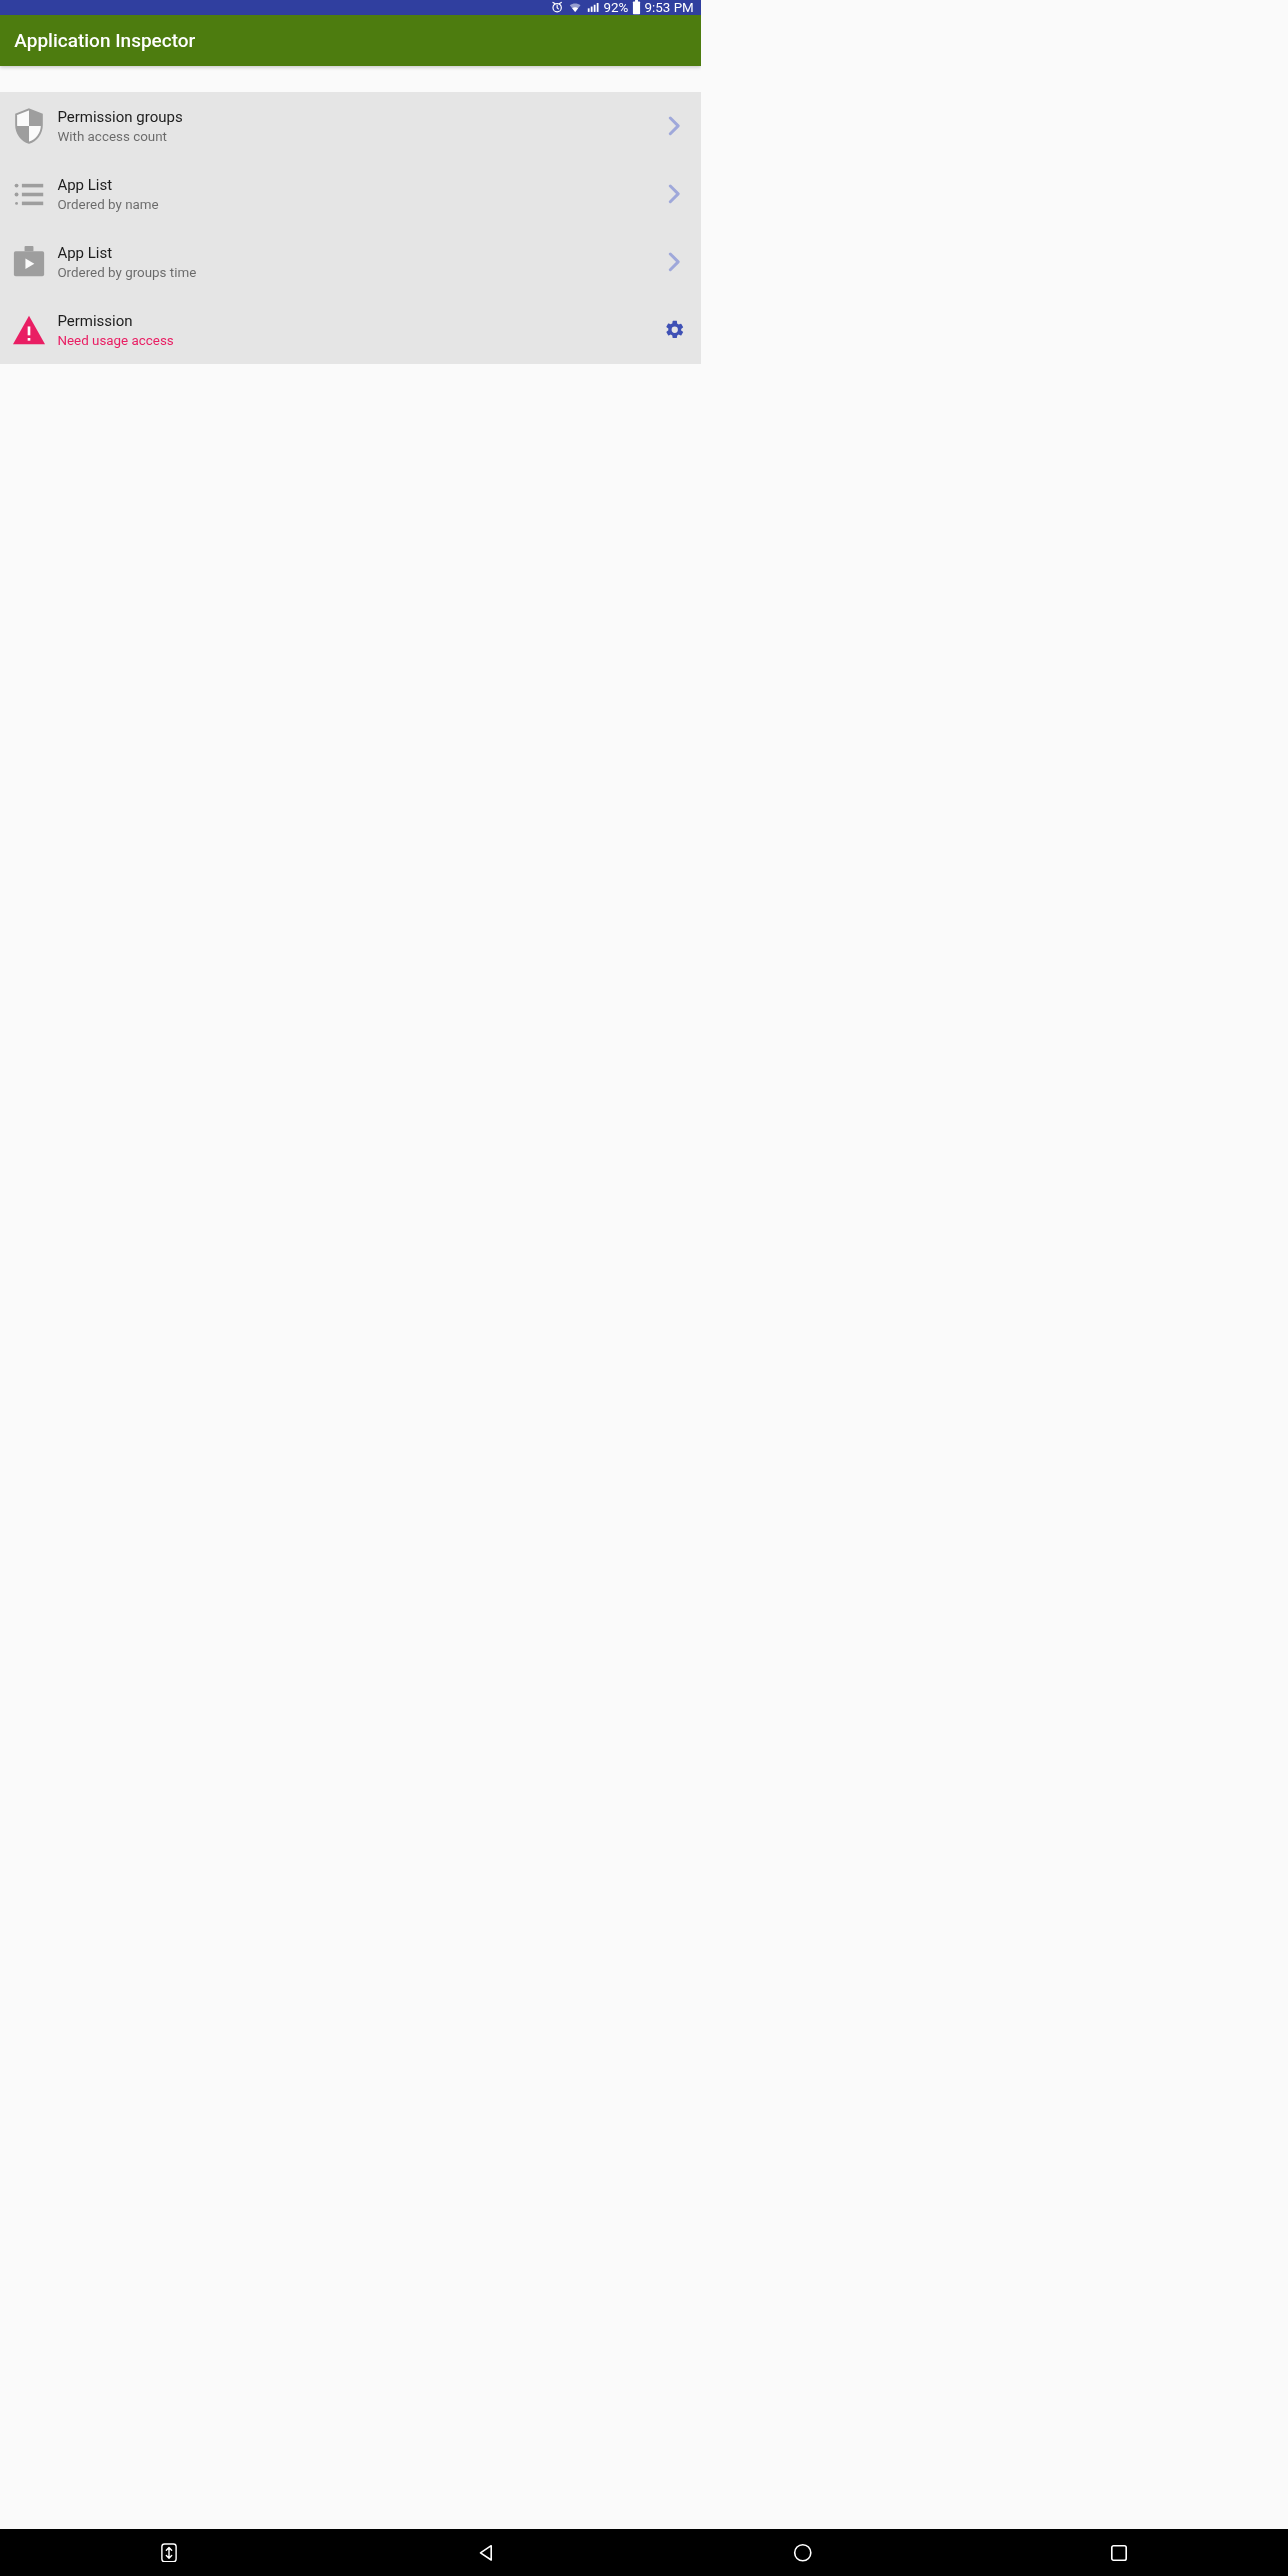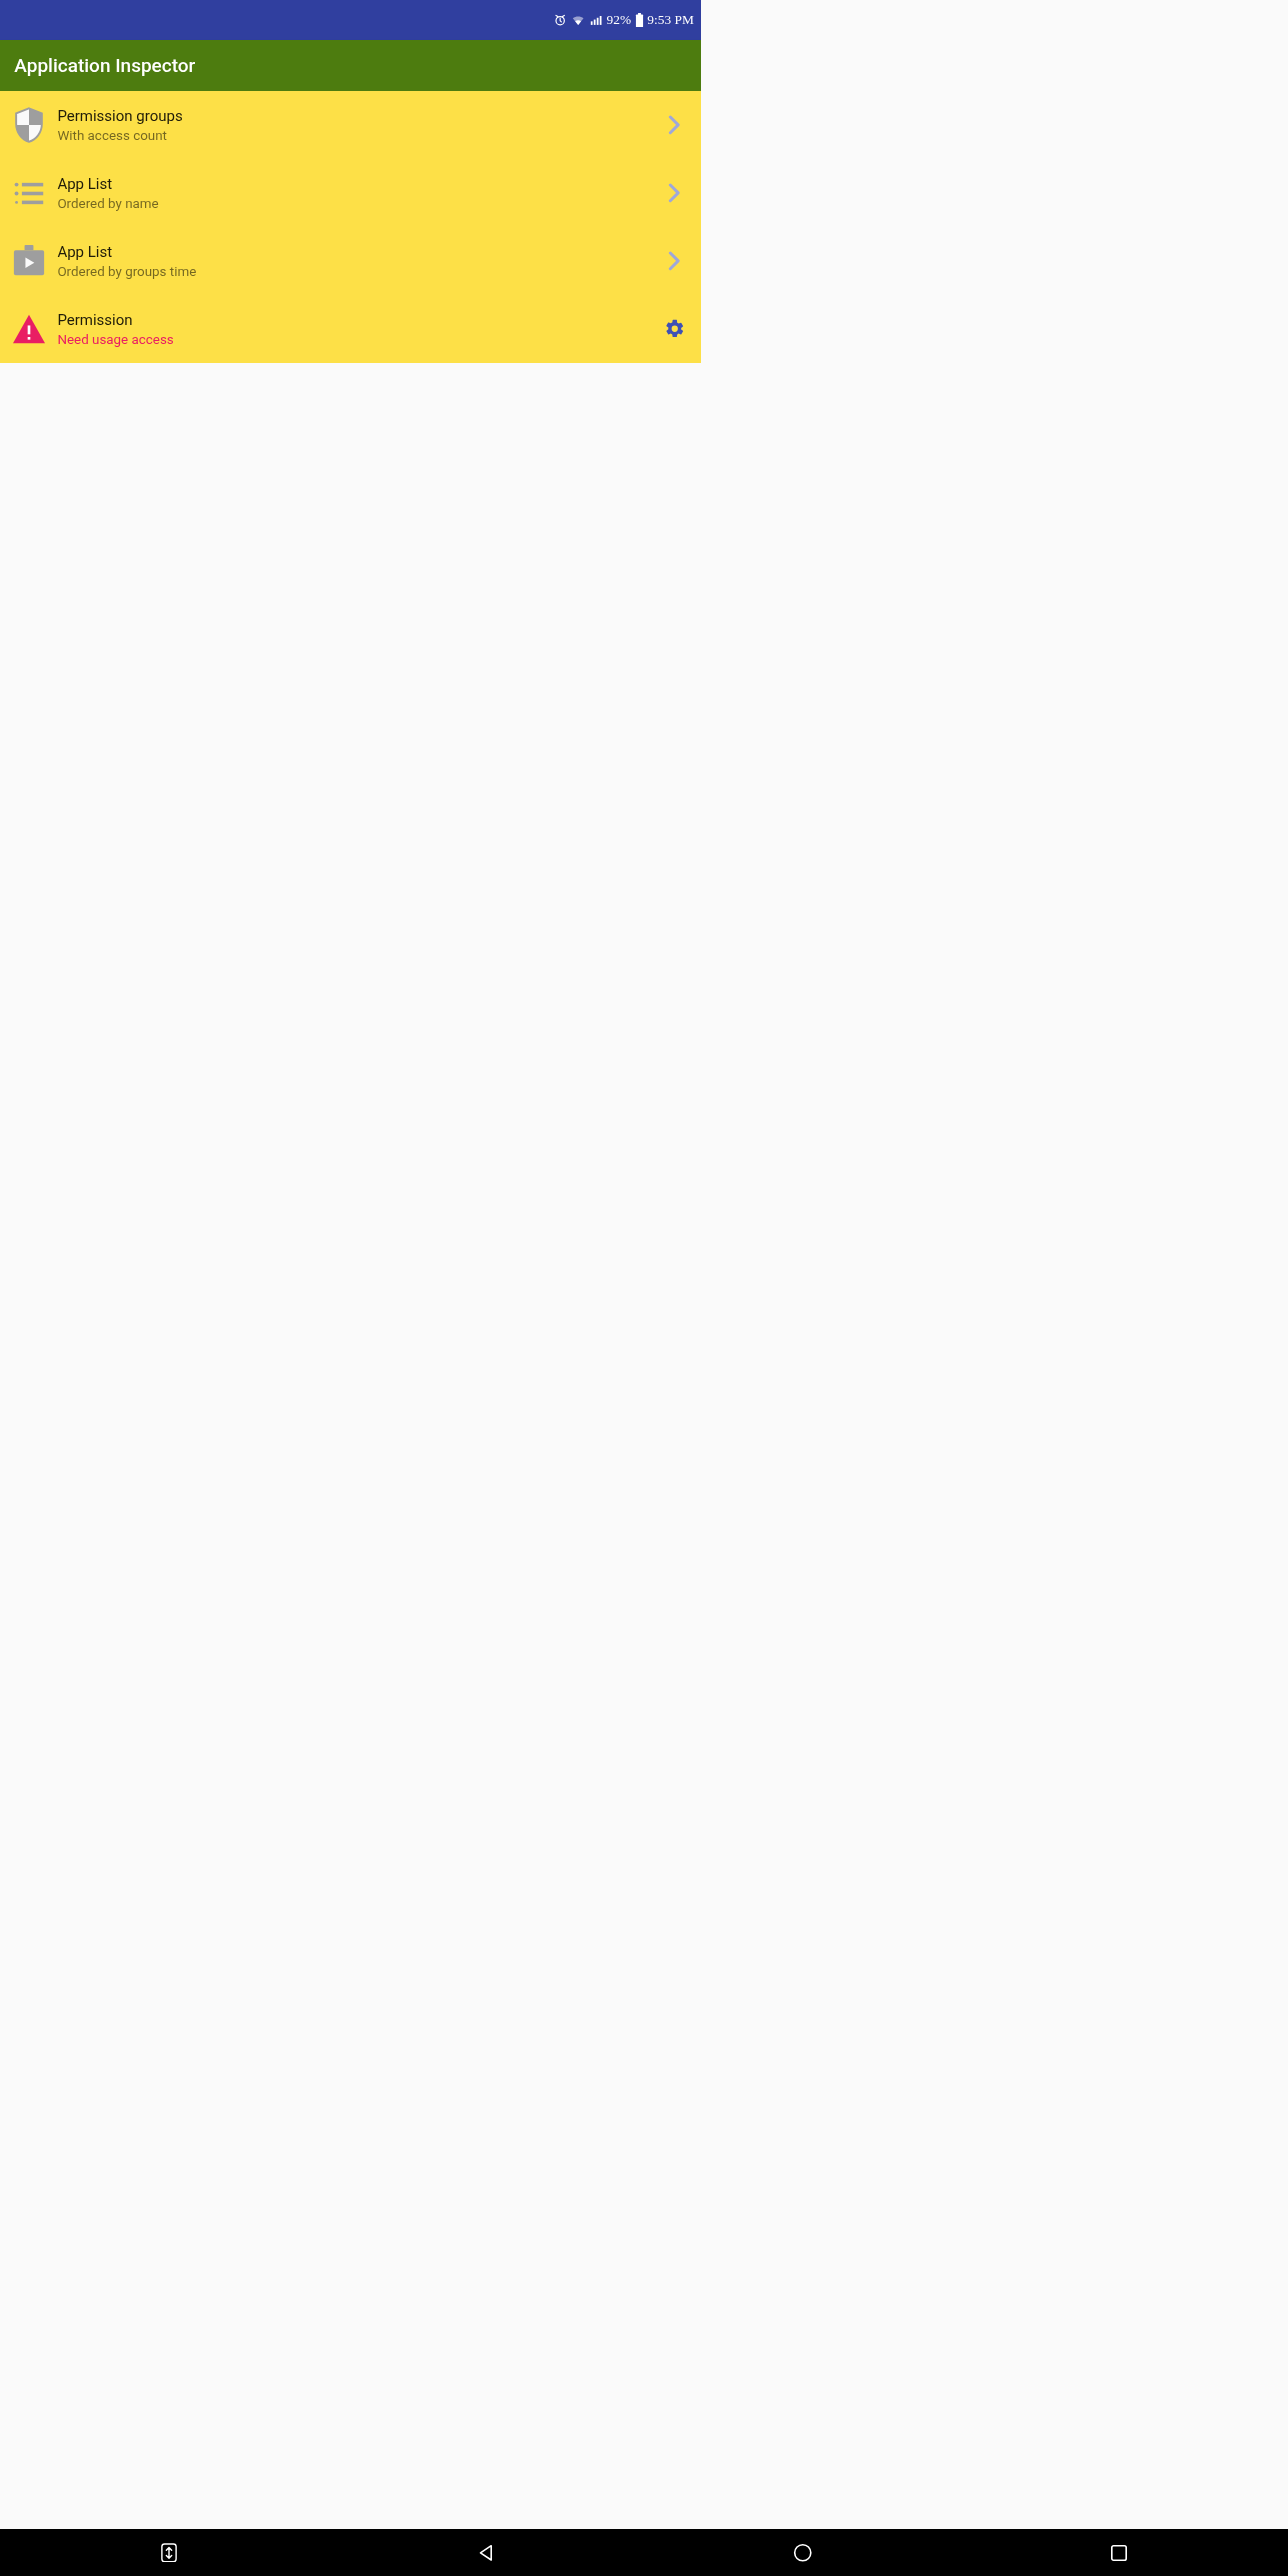--- a/index.html
+++ b/index.html
@@ -1,39 +1,38 @@
 <!DOCTYPE html>
 <html style="font-size:14.3px"><head>
 <meta charset="utf-8">
 <style>
   * { box-sizing: border-box; margin: 0; padding: 0; }
   html, body { width: 701px; height: 1402px; font-family: Roboto, Arial, sans-serif; background: #fafafa; overflow: hidden; }
   .status-bar {
-    height: 40px;
+    height: 15px;
     background: #303f9f;
     display: flex;
     align-items: center;
     justify-content: flex-end;
     padding: 0 7.2px;
     color: #fff;
     font-size: 13.4px;
     gap: 3.6px;
-    font-family: Liberation Serif, serif;
   }
   .status-bar .icon { display: inline-flex; align-items: center; color: #fff; }
   .app-bar {
     height: 51px;
     background: #4d7c0f;
     display: flex;
     align-items: center;
     padding: 0 14.3px;
     box-shadow: 0 1.8px 3.6px rgba(0,0,0,.2);
   }
   .app-bar-title { color: #fff; font-size: 19px; font-weight: 500; }
-  .content { background: #fde047; }
+  .content { background: #e5e5e5; margin-top: 26px; }
   .list-item {
     display: flex;
     align-items: center;
     padding: 14.3px 10.7px 14.3px 7.2px;
     min-height: 68px;
     cursor: pointer;
   }
   .list-item .leading {
     width: 43px;
     display: flex;

